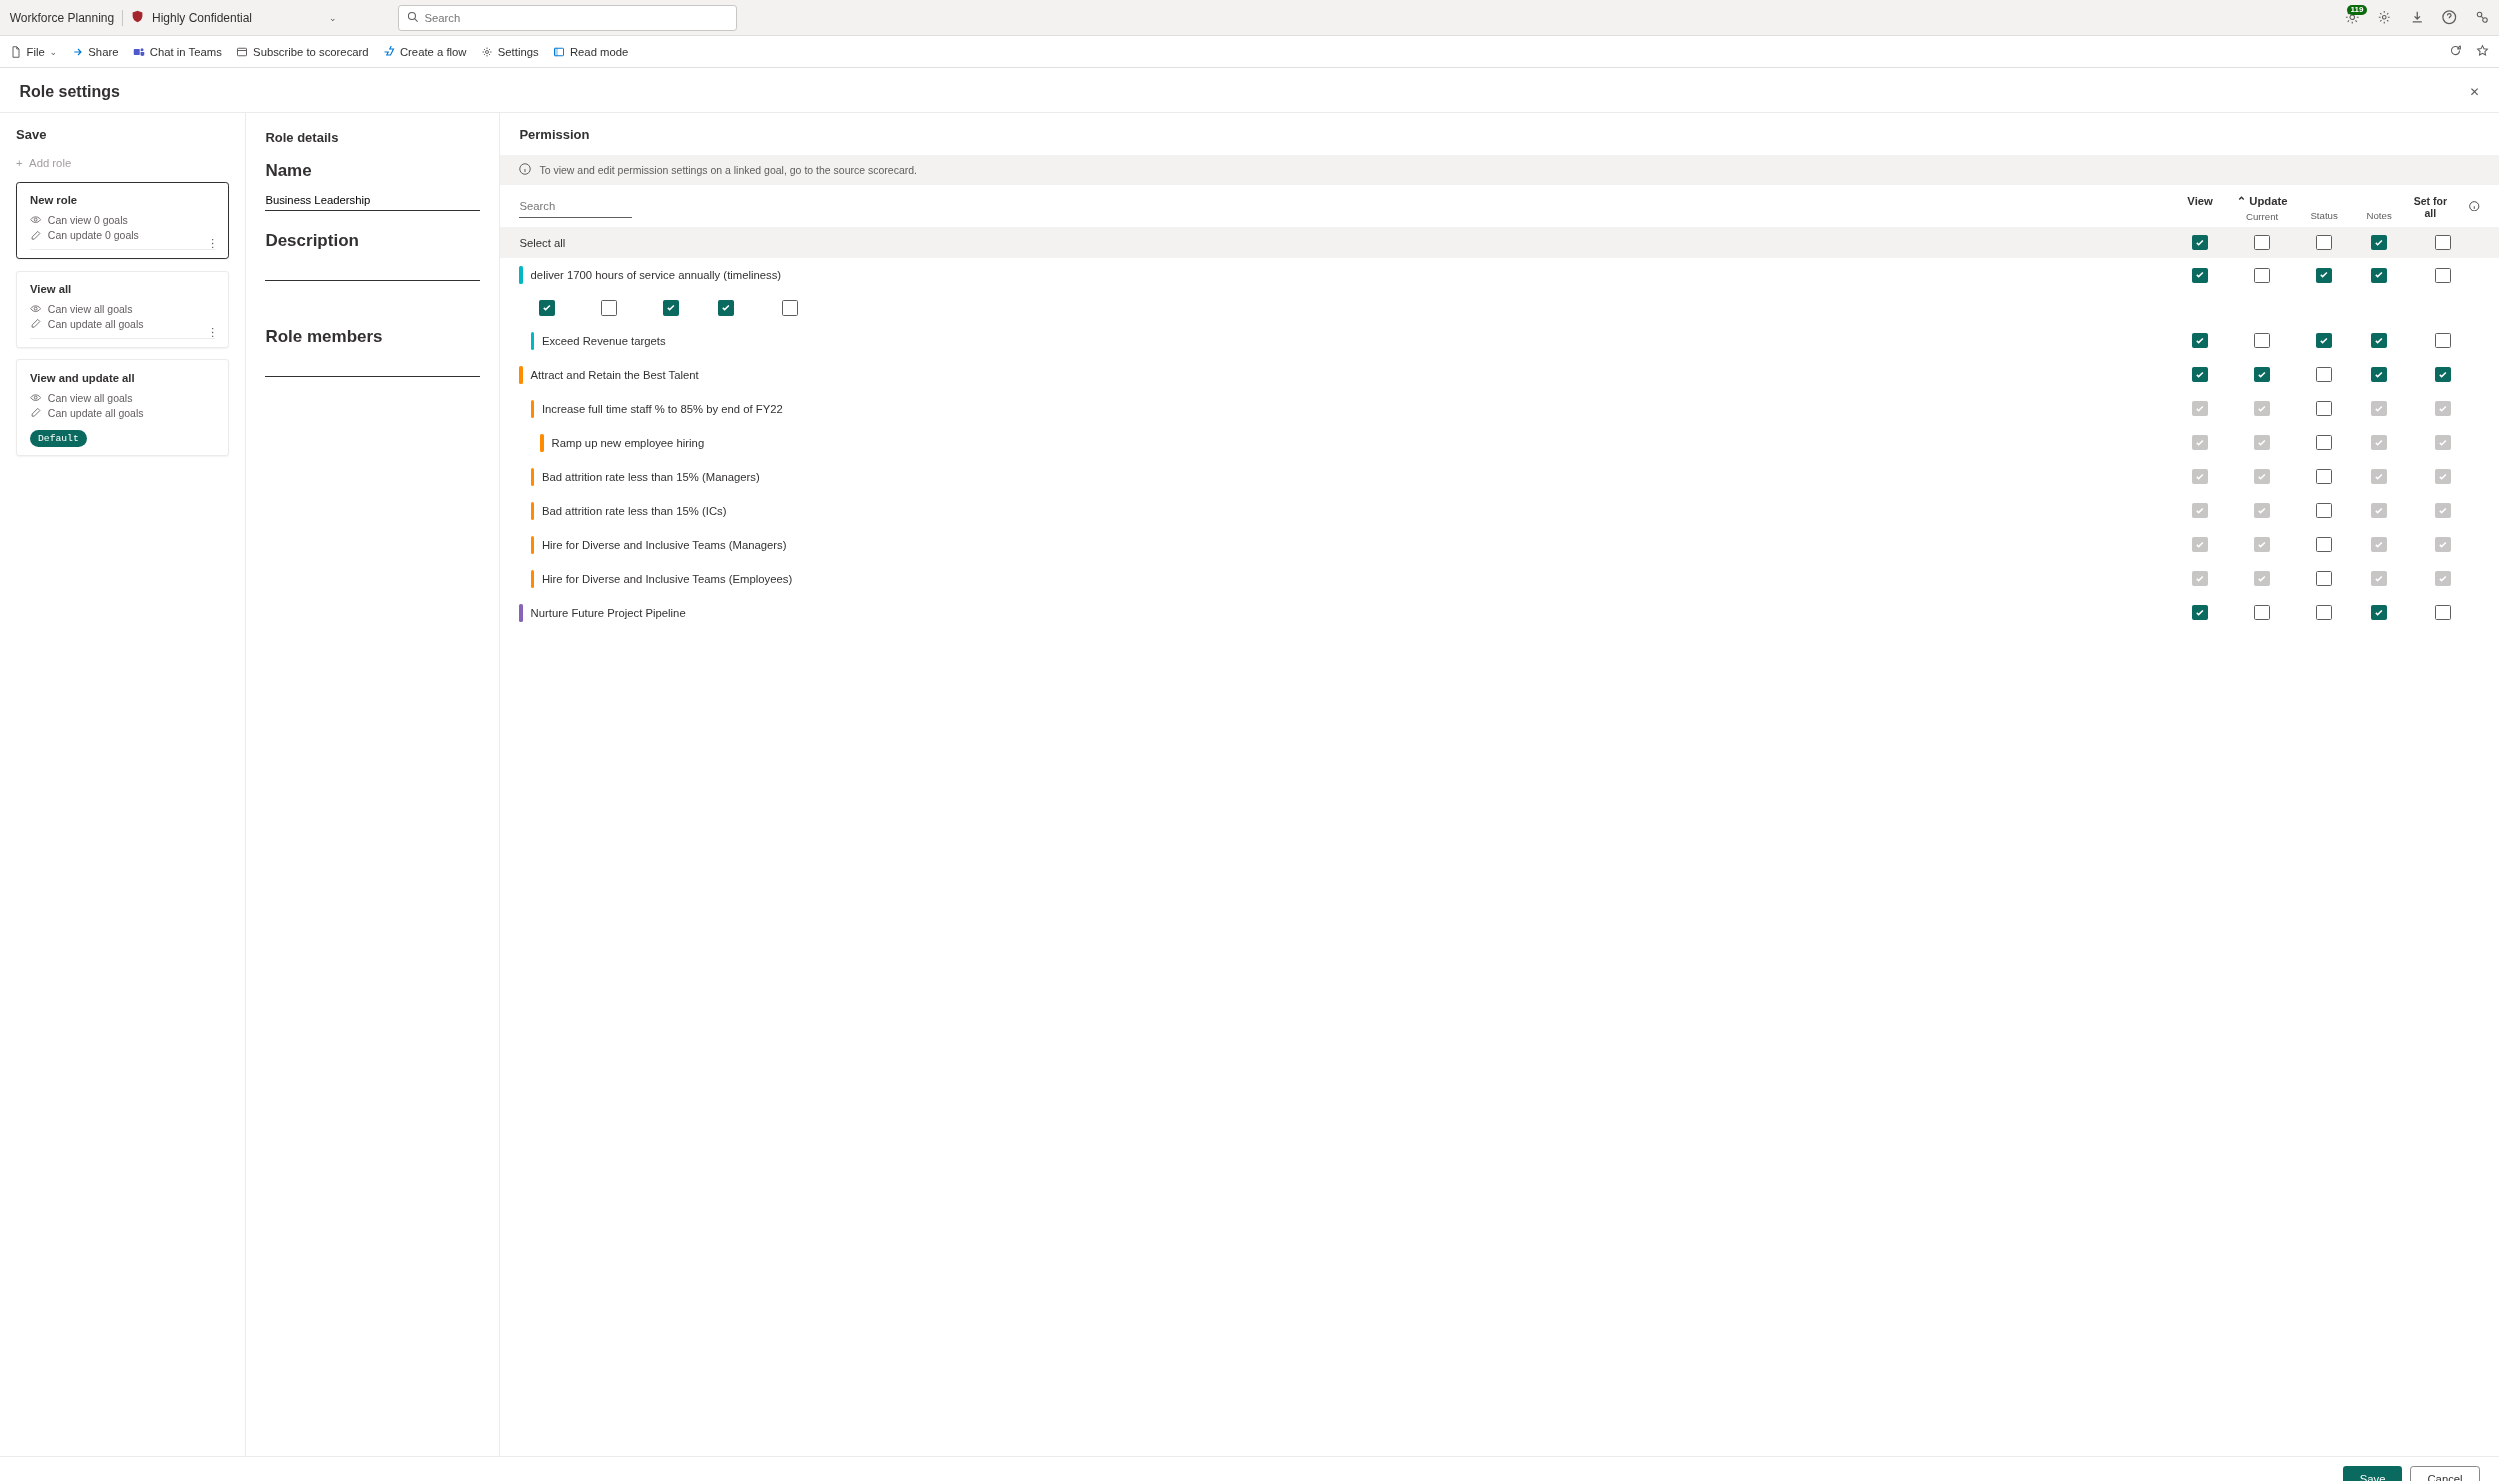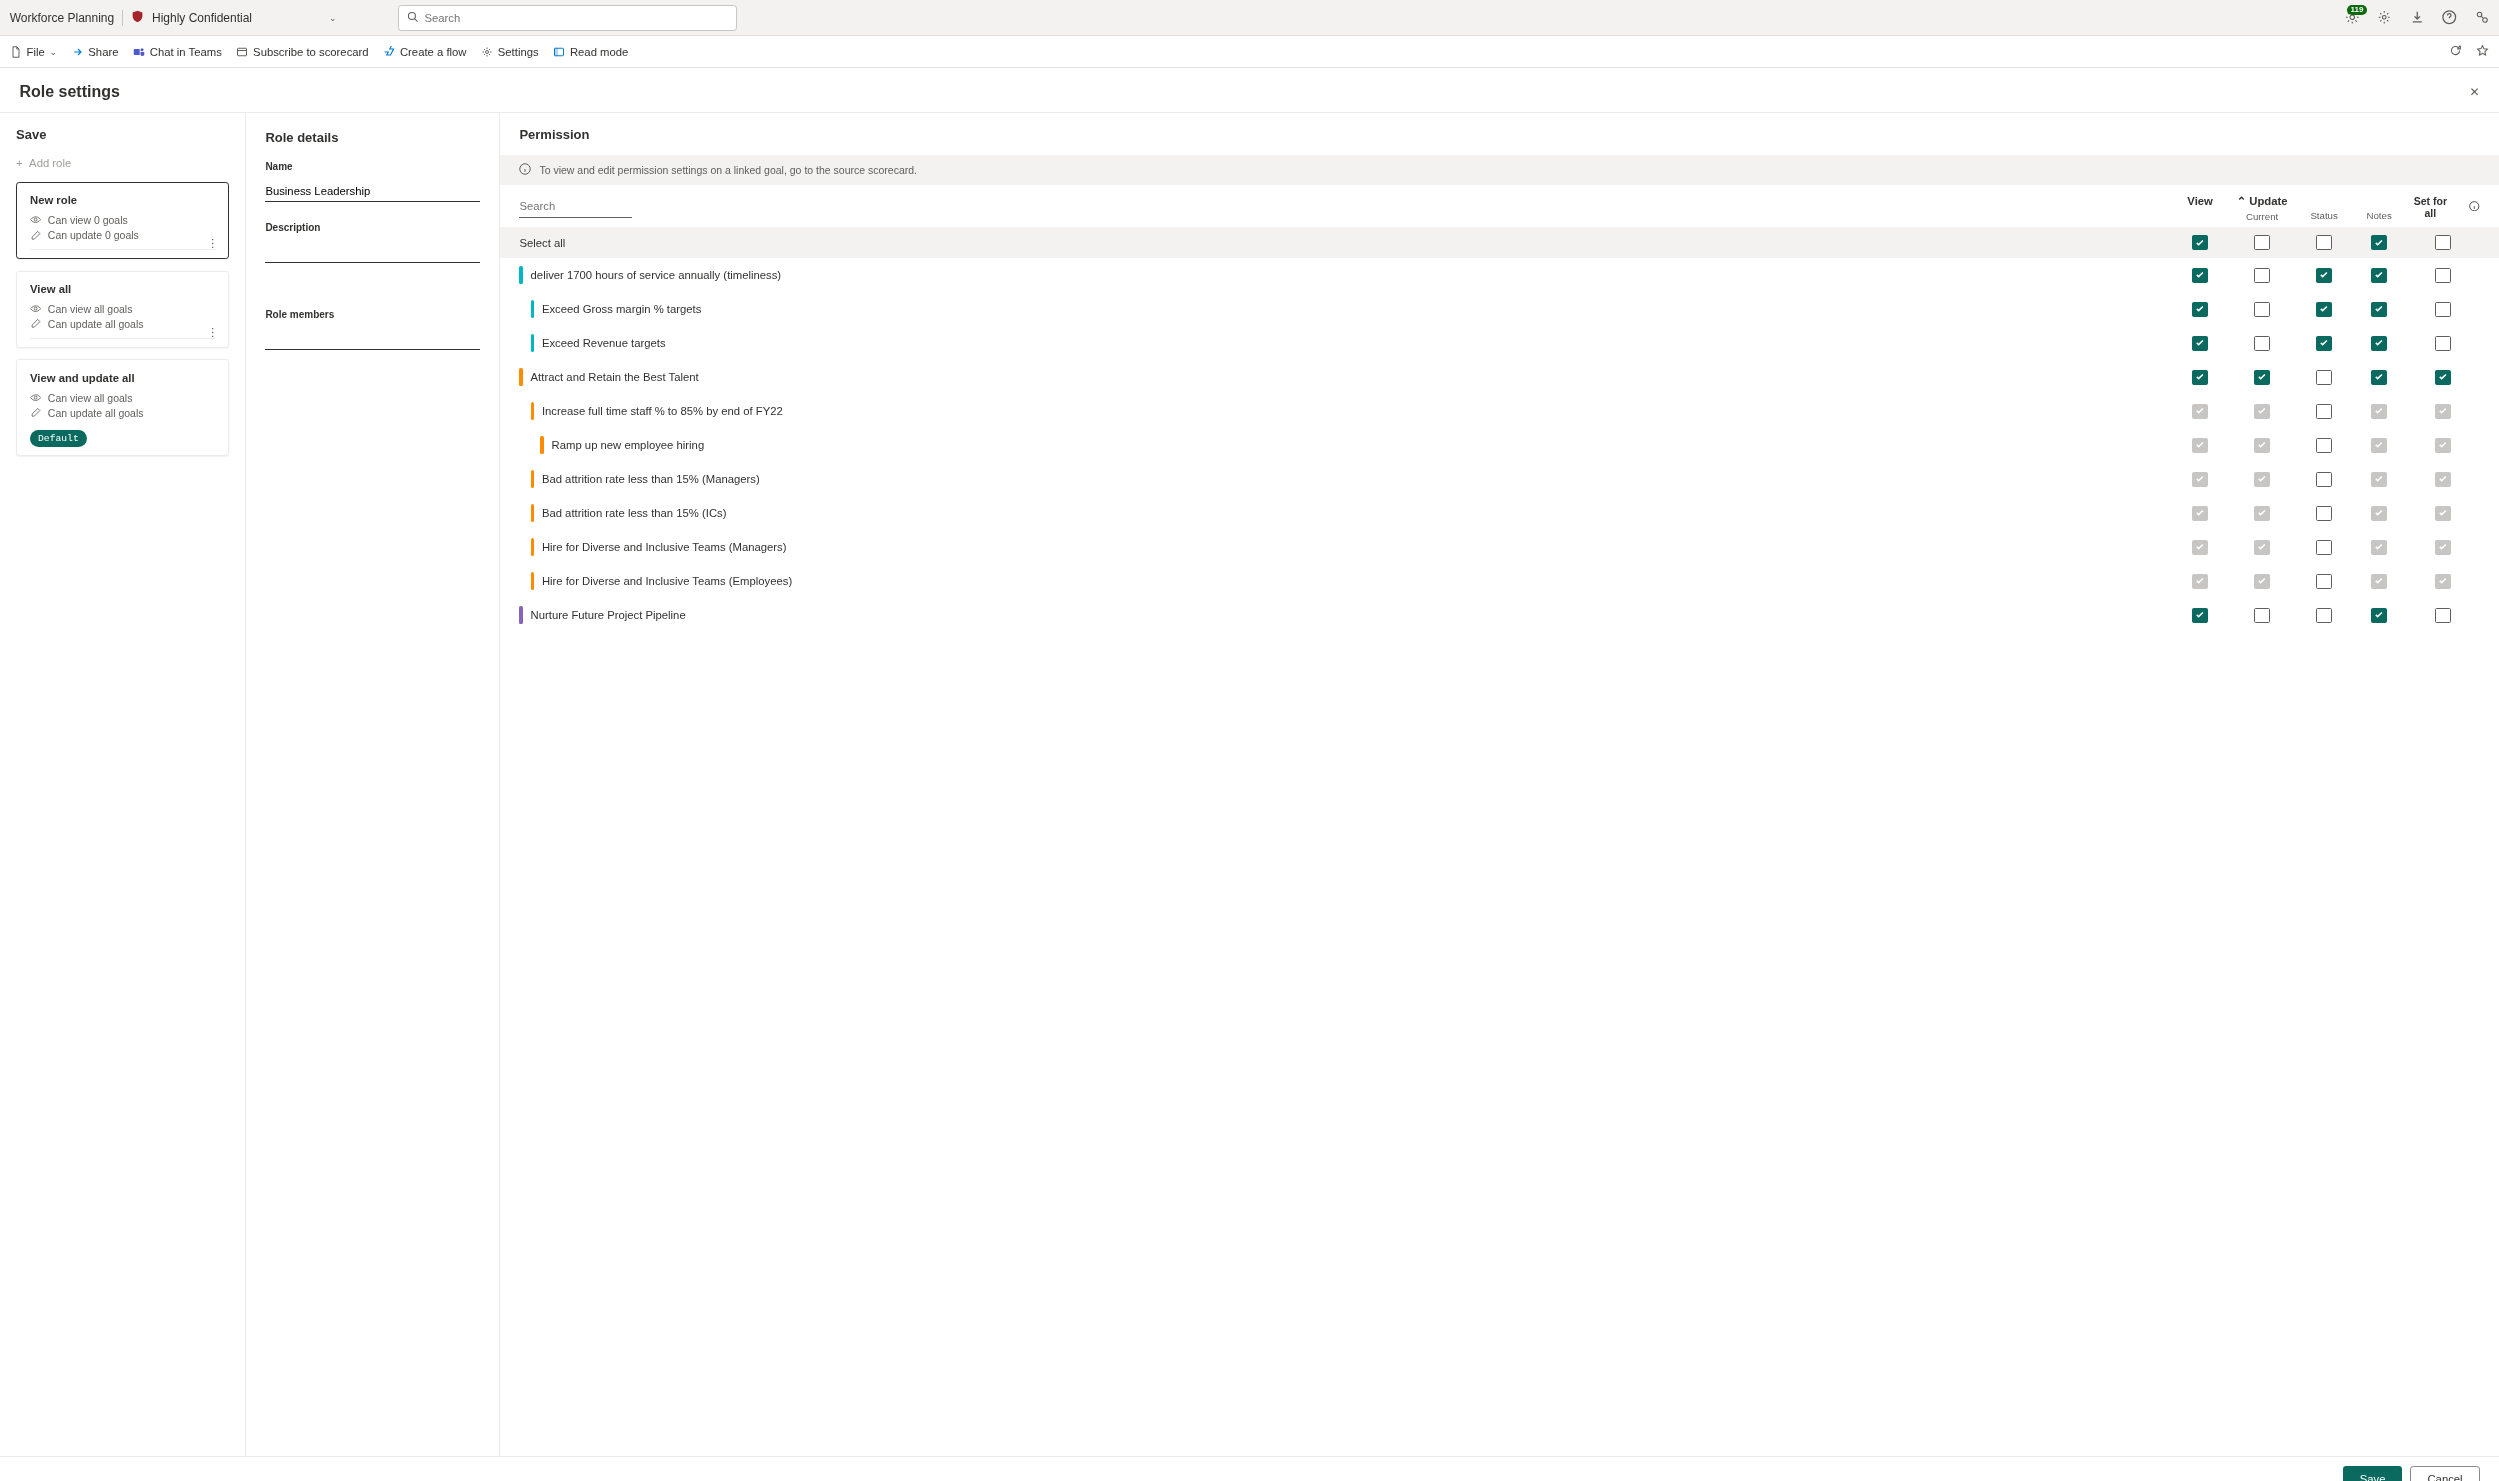--- a/index.html
+++ b/index.html
@@ -36,21 +36,21 @@
 .add-role { color: #a19f9d; display: flex; align-items: center; gap: 6.5px; margin-bottom: 13px; cursor: pointer; }
 .role-card { border: 0.8px solid #edebe9; border-radius: 3.2px; padding: 11.3px 13px 8px; margin-bottom: 11.3px; background: #fff; box-shadow: 0 0.8px 1.6px rgba(0,0,0,0.05); position: relative; }
 .role-card.selected { border: 1.2px solid #323130; }
 .role-card h3 { font-size: 11.3px; font-weight: 600; margin-bottom: 8px; }
 .role-line { display: flex; align-items: center; gap: 6.5px; font-size: 10.5px; color: #605e5c; margin-bottom: 3.2px; text-align: right; }
 .role-sep { border-top: 0.8px solid #edebe9; margin: 8px 0 0; }
 .role-more { position: absolute; right: 9.7px; bottom: 8px; color: #605e5c; cursor: pointer; }
 .default-badge { display: inline-block; background: #0a6a5f; color: #fff; font-size: 9.7px; padding: 3.2px 8px; border-radius: 9.7px; margin-top: 8px; font-family: Liberation Mono, monospace; }
 
 .col-details h2 { font-size: 13px; font-weight: 600; margin-bottom: 16px; }
-.field-label { font-size: 10px; font-weight: 600; margin-bottom: 8px; }
+.field-label { font-size: 17px; font-weight: 600; margin-bottom: 8px; }
 .field-input { width: 100%; border: none; border-bottom: 0.8px solid #323130; padding: 4.8px 0; font-size: 11.3px; outline: none; margin-bottom: 19.4px; }
 .field-gap { height: 26px; }
 
 .col-perm h2 { font-size: 13px; font-weight: 600; padding: 0 19.4px; margin-bottom: 13px; }
 .info-banner { margin: 0 0 0 0; background: #f3f2f1; padding: 8px 19.4px; display: flex; align-items: center; gap: 8px; font-size: 10.5px; color: #605e5c; }
 
 .perm-header { display: flex; align-items: flex-start; padding: 9.7px 19.4px 4.8px; gap: 0; }
 .perm-search { border: none; border-bottom: 0.8px solid #605e5c; padding: 4.8px 0; width: 113px; font-size: 11.3px; outline: none; }
 .perm-cols { margin-left: auto; display: flex; align-items: flex-start; }
 .perm-col { width: 55px; text-align: center; font-size: 10.5px; }
@@ -415,24 +415,20 @@
                     <path d="M3 8l3 3 7-7"></path>
                   </svg>
                 </span>
               </div>
   <div class="check-cell setfor">
                 <span class="chk"></span>
               </div>
             </div>
           </div>
           <div class="perm-row indent-2">
-            <div class="perm-label-wrap">
-    <span class="color-bar bar-cyan"></span>
-    <span class="perm-label">Exceed Gross margin % targets</span>
-  </div>
   <div class="perm-checks">
               <div class="check-cell">
                 <span class="chk checked">
                   <svg viewBox="0 0 16 16" fill="none" stroke="currentColor" stroke-width="2.5">
                     <path d="M3 8l3 3 7-7"></path>
                   </svg>
                 </span>
               </div>
   <div class="check-cell wide">
                 <span class="chk"></span>

